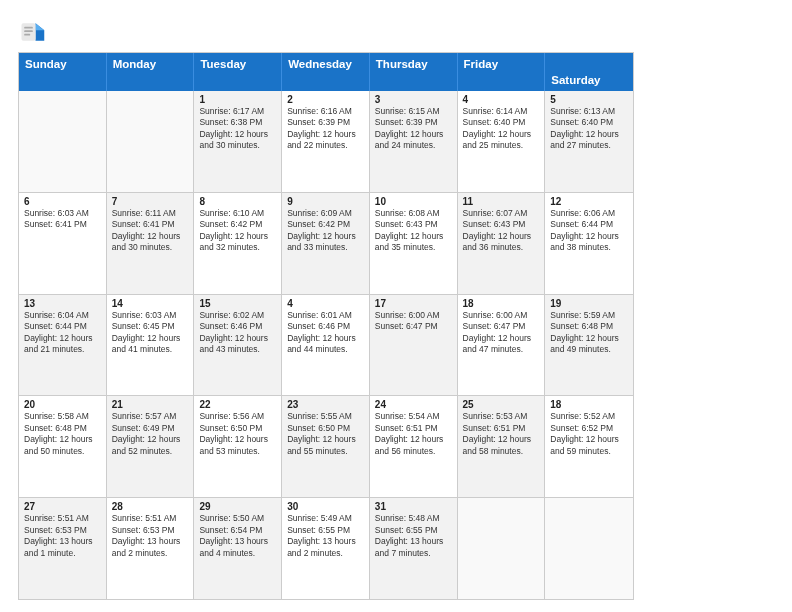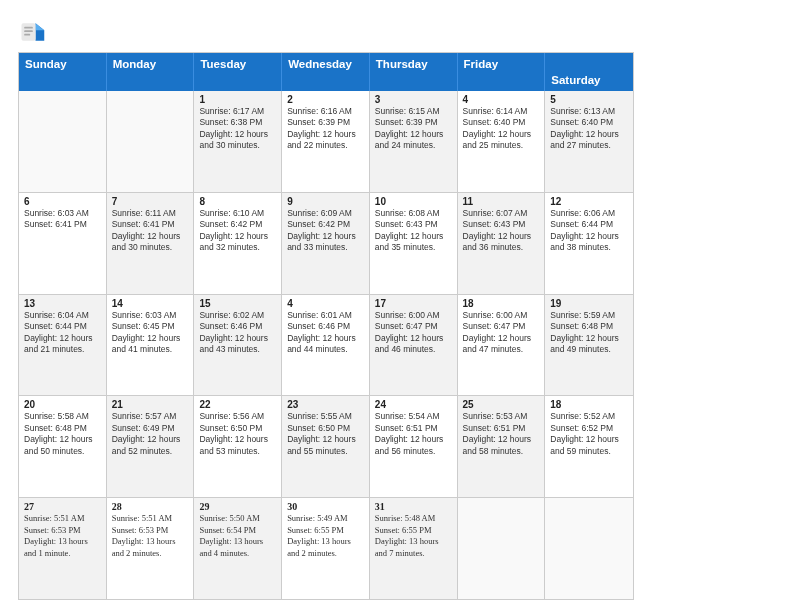--- a/index.html
+++ b/index.html
@@ -78,21 +78,21 @@
       flex: 1;
       display: flex;
       flex-direction: column;
     }
     .cal-week {
       display: grid;
       grid-template-columns: repeat(7, 1fr);
       flex: 1;
       border-bottom: 1px solid #ccc;
     }
-    .cal-week:last-child { border-bottom: none; font-family: Liberation Serif, serif; }
+    .cal-week:last-child { border-bottom: none; }
     .cal-cell {
       border-right: 1px solid #ccc;
       padding: 3px 5px;
       font-size: 8.5px;
       color: #333;
       background: #fff;
       vertical-align: top;
       min-height: 0;
     }
     .cal-cell:last-child { border-right: none; }
@@ -246,21 +246,20 @@
           <div class="cal-cell">
             <span class="day-num">4</span>
             <span class="cell-line">Sunrise: 6:01 AM</span>
             <span class="cell-line">Sunset: 6:46 PM</span>
             <span class="cell-line">Daylight: 12 hours and 44 minutes.</span>
           </div>
           <div class="cal-cell shaded">
             <span class="day-num">17</span>
             <span class="cell-line">Sunrise: 6:00 AM</span>
             <span class="cell-line">Sunset: 6:47 PM</span>
-            <span class="cell-line">Daylight: 12 hours and 46 minutes.</span>
           </div>
           <div class="cal-cell">
             <span class="day-num">18</span>
             <span class="cell-line">Sunrise: 6:00 AM</span>
             <span class="cell-line">Sunset: 6:47 PM</span>
             <span class="cell-line">Daylight: 12 hours and 47 minutes.</span>
           </div>
           <div class="cal-cell shaded">
             <span class="day-num">19</span>
             <span class="cell-line">Sunrise: 5:59 AM</span>

